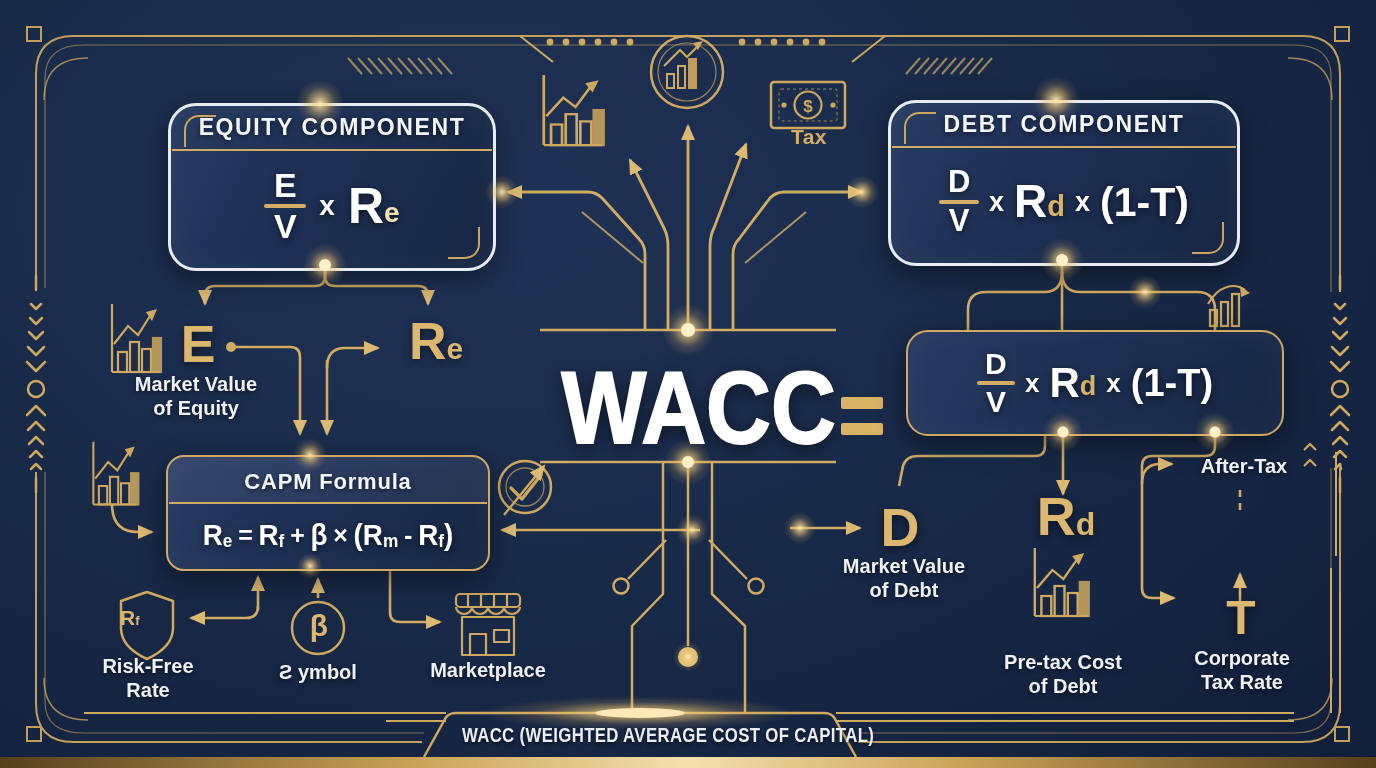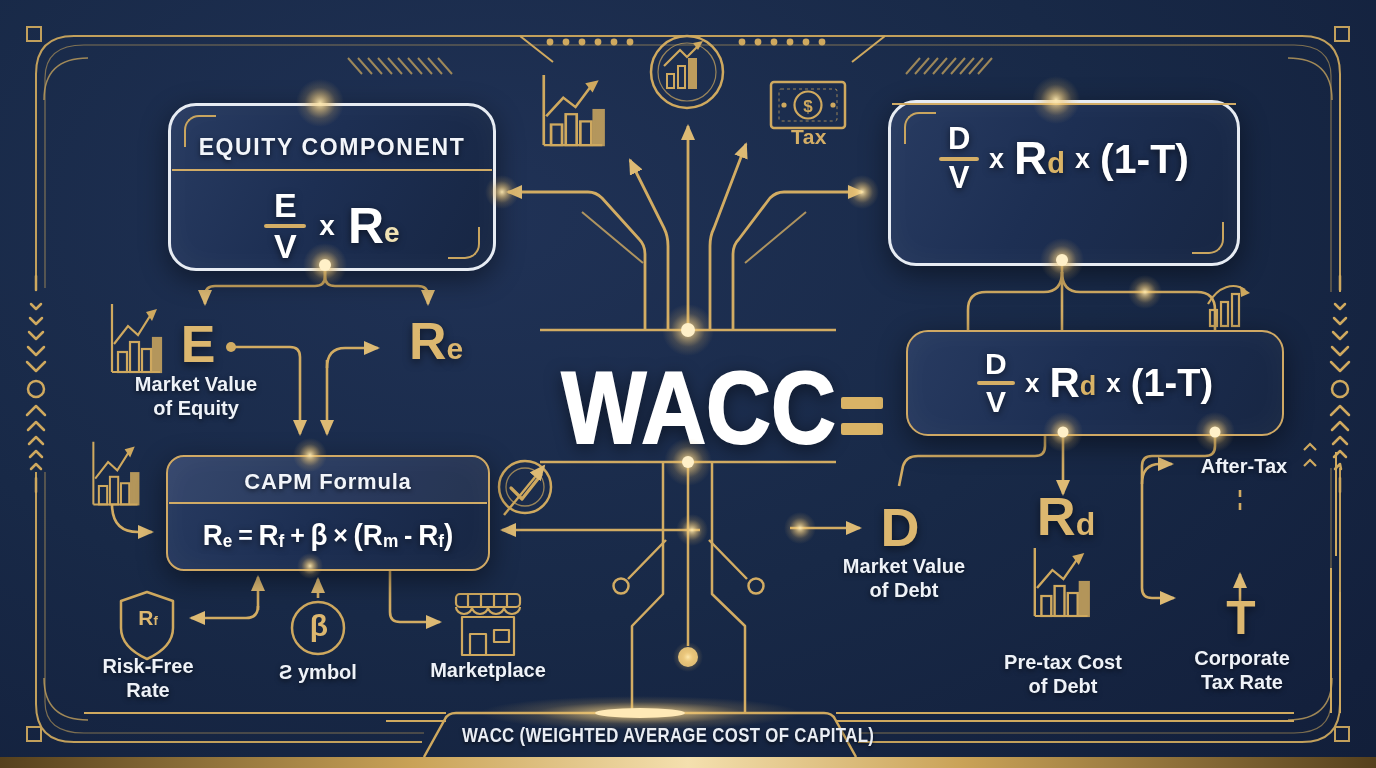--- a/index.html
+++ b/index.html
@@ -8,21 +8,21 @@
     background:radial-gradient(120% 140% at 35% 28%, #203256 0%, #182947 38%, #13203c 68%, #0e1a30 100%);}
   #bg,#fx{position:absolute;left:0;top:0;pointer-events:none;}
   #bg{z-index:1}
   #fx{z-index:3}
   
   .panel{position:absolute;z-index:2;border:3px solid #e7ecf3;border-radius:28px;
     background:linear-gradient(118deg,#283b61 0%,#1d2f53 45%,#172643 100%);
     box-shadow:0 8px 28px rgba(0,0,0,.45), inset 0 0 34px rgba(255,255,255,.04);}
   .panel-gold{border:2.5px solid #d0a964;border-radius:20px;}
   .panel-hdr{color:#f2f5fa;font-weight:700;letter-spacing:1.6px;text-align:center;
-    font-size:23px;padding-top:28px;height:35px;text-shadow:0 2px 5px rgba(0,0,0,.5);}
+    font-size:23px;padding-top:8px;height:35px;text-shadow:0 2px 5px rgba(0,0,0,.5);}
   .panel-div{height:2px;background:#d0ab66;margin:0 1px;}
   .panel-formula{display:flex;align-items:center;justify-content:center;gap:13px;
     height:calc(100% - 52px);color:#fff;text-shadow:0 2px 7px rgba(0,0,0,.55);}
   .corner{position:absolute;width:30px;height:30px;border:0 solid #c9a55f;}
   .corner.tl{left:13px;top:9px;border-left-width:2.5px;border-top-width:2.5px;border-top-left-radius:15px;}
   .corner.br{right:13px;bottom:9px;border-right-width:2.5px;border-bottom-width:2.5px;border-bottom-right-radius:15px;}
   .frac{display:inline-flex;flex-direction:column;align-items:center;line-height:.92;font-weight:800;color:#fff;}
   .frac .bar{height:4px;border-radius:2px;background:#d4ae66;margin:3px 0;}
   .op{font-weight:800;}
   .fbase{font-weight:800;}
@@ -47,21 +47,21 @@
     color:#fff;text-shadow:0 2px 6px rgba(0,0,0,.55);transform:scaleX(.96);}
   .cb{font-size:29px;font-weight:800;}
   .cs{font-size:18px;font-weight:800;vertical-align:-4px;position:relative;top:6px;}
   .cm{font-size:26px;font-weight:800;margin:0 6px;}
   #capm-header{height:33px;padding-top:12px;font-size:22px;letter-spacing:.8px;
     background:rgba(223,233,248,.07);border-radius:17px 17px 0 0;color:#f2f5fa;font-weight:700;
     text-align:center;text-shadow:0 2px 4px rgba(0,0,0,.5);}
   #banner-text{position:absolute;z-index:2;left:428px;top:724px;width:424px;text-align:center;
     font-size:20px;font-weight:800;color:#e9edf4;letter-spacing:.4px;transform:scaleX(.84);
     transform-origin:center;text-shadow:0 2px 4px rgba(0,0,0,.6);white-space:nowrap;}
-  .shield-txt{position:absolute;z-index:2;left:120px;top:606px;width:56px;text-align:center;
+  .shield-txt{position:absolute;z-index:2;left:120px;top:606px;width:56px;text-align:left;
     color:#dcb76f;font-weight:800;font-size:21px;}
   .shield-txt .s{font-size:13px;}
   #beta-glyph{position:absolute;z-index:2;left:297px;top:609px;width:44px;text-align:center;
     color:#dcb76f;font-weight:800;font-size:30px;}
   #tax-label{position:absolute;z-index:2;left:780px;top:125px;width:58px;text-align:center;
     color:#d4ae66;font-weight:700;font-size:21px;letter-spacing:.5px;}
 </style>
 </head>
 <body>
 
@@ -272,20 +272,21 @@
     <span style="display:inline-flex;align-items:flex-end;">
       <span class="fbase" style="font-size:50px;line-height:.9;">R</span>
       <span class="fsub cream" style="font-size:28px;">e</span>
     </span>
   </div>
 </div>
 
 <div class="panel" style="left:888px;top:100px;width:346px;height:160px;">
   <span class="corner tl"></span>
   <span class="corner br"></span>
+  <div class="panel-hdr">DEBT COMPONENT</div>
   <div class="panel-div"></div>
   <div class="panel-formula" style="gap:10px;">
     <span class="frac" style="font-size:31px;">
       <span>D</span>
       <span class="bar" style="width:40px;"></span>
       <span>V</span>
     </span>
     <span class="op" style="font-size:27px;">x</span>
     <span style="display:inline-flex;align-items:flex-end;">
       <span class="fbase" style="font-size:46px;line-height:.9;">R</span>

